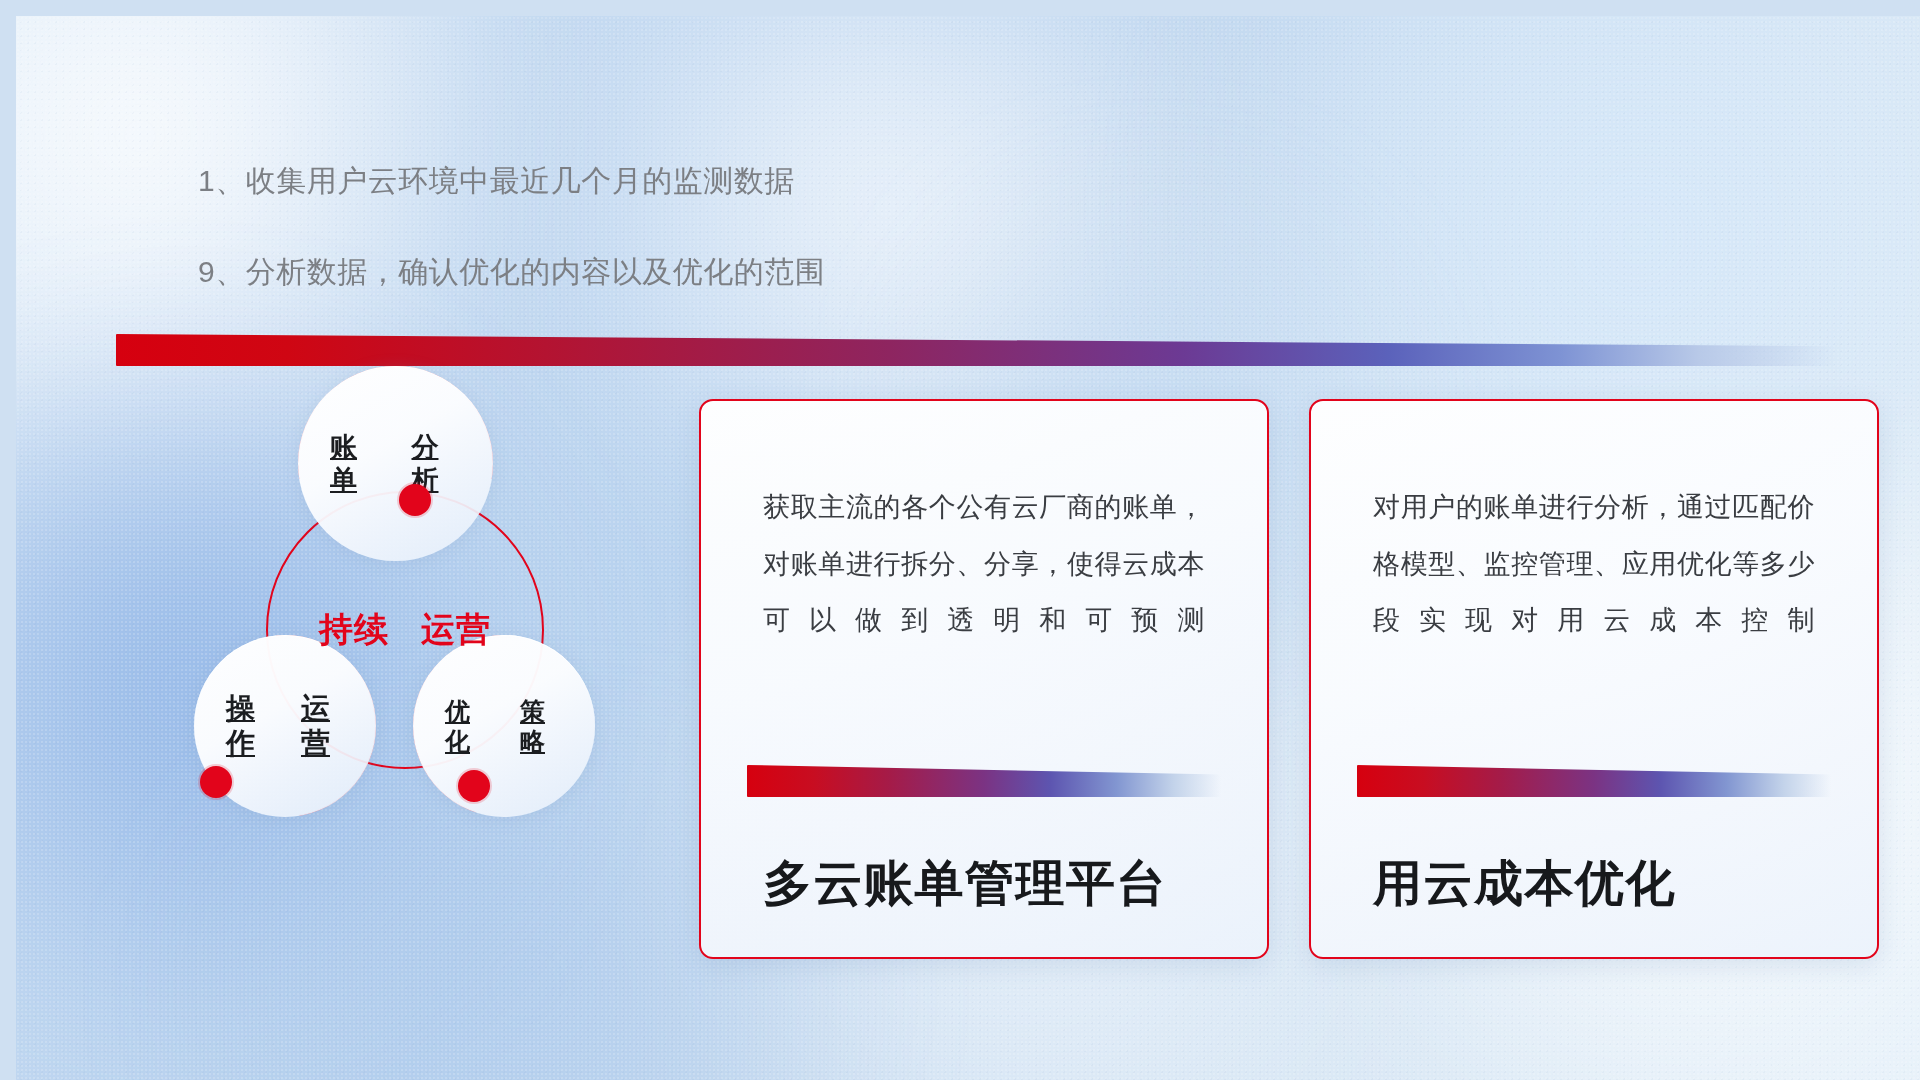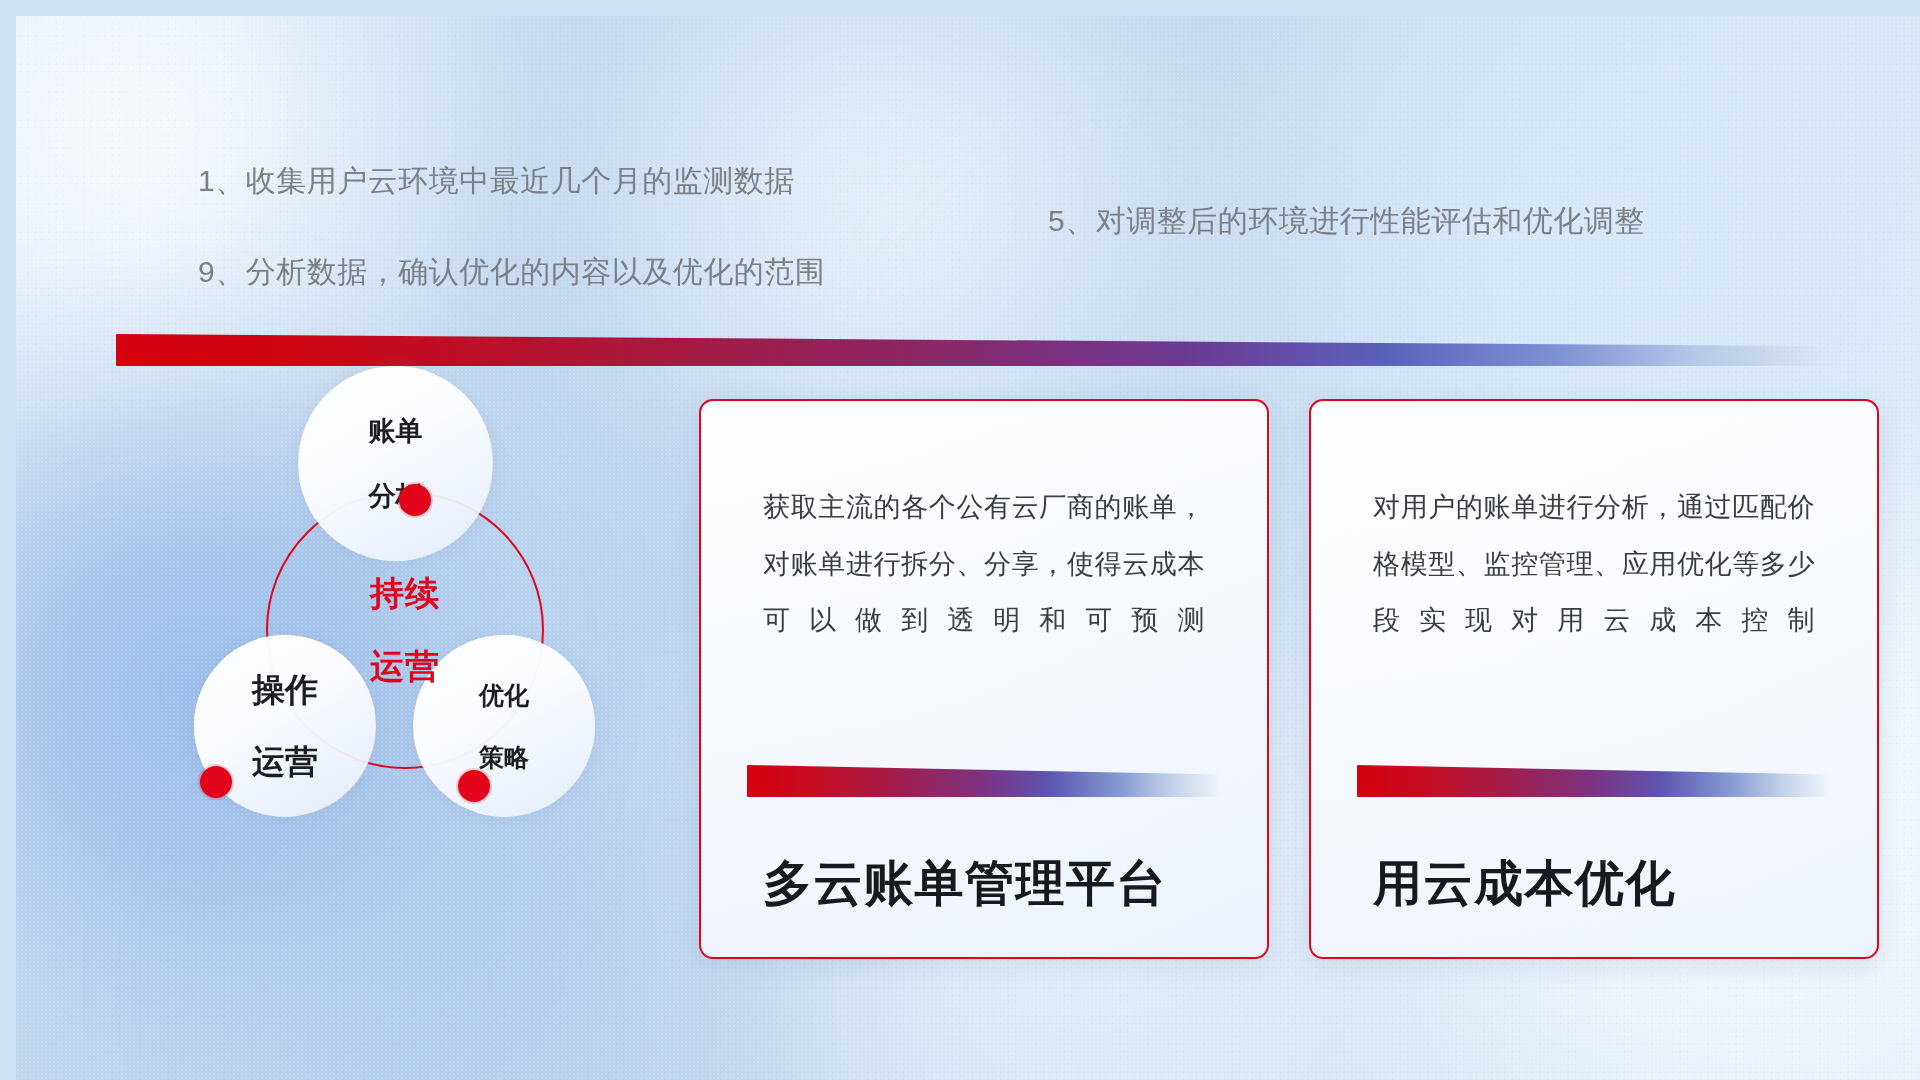--- a/index.html
+++ b/index.html
@@ -80,38 +80,38 @@
 
   
   #venn{ position:absolute; left:100px; top:355px; width:540px; height:580px; }
 
   .vcircle{
     position:absolute; border-radius:50%;
     background:
       linear-gradient(150deg, rgba(255,255,255,.99) 0%, rgba(252,253,255,.97) 42%,
                       rgba(241,246,253,.93) 72%, rgba(231,240,251,.88) 100%);
     box-shadow:0 2px 16px rgba(120,150,190,.18), inset 0 1px 0 rgba(255,255,255,.9);
-    display:flex; flex-direction:column; align-items:center; justify-content:center;
-    color:#1b1d20; font-weight:700; line-height:1.22;
+    display:flex; flex-direction:row; align-items:center; justify-content:center;
+    color:#1b1d20; font-weight:700; line-height:1.22;text-decoration:underline;
   }
   .vcircle span{ display:block; }
 
   #c-top   { left:182px; top:-5px;  width:195px; height:195px; font-size:27px; }
-  #c-left  { left:78px;  top:264px; width:182px; height:182px; font-size:33px; }
+  #c-left  { left:78px;  top:264px; width:182px; height:182px; font-size:29px; }
   #c-right { left:297px; top:264px; width:182px; height:182px; font-size:25px; }
 
   
   #ring{
     position:absolute; left:150px; top:120px; width:278px; height:278px;
     border-radius:50%; border:2.3px solid #e2041b;
   }
   
   #center-label{
     position:absolute; left:150px; top:120px; width:278px; height:278px;
-    display:flex; flex-direction:column; align-items:center; justify-content:center;
+    display:flex; flex-direction:row; align-items:center; justify-content:center;
     color:#e2041b; font-weight:900; font-size:34px; line-height:1.22;
     letter-spacing:1px;
   }
   
   .node{ position:absolute; width:12px; height:12px; border-radius:50%;
          background:#e2041b; box-shadow:0 0 0 2px rgba(226,4,27,.18); }
   #n-top  { left:283px; top:113px; }
   #n-left { left:84px;  top:395px; }
   #n-right{ left:342px; top:399px; }
 
@@ -179,21 +179,20 @@
 </div>
 
 <div id="stage">
 
   <div class="bullets" id="bullets-left">
     <div class="row">1、收集用户云环境中最近几个月的监测数据</div>
     <div class="row">9、分析数据，确认优化的内容以及优化的范围</div>
   </div>
 
   <div class="bullets" id="bullets-right">
-    <div class="row">5、对调整后的环境进行性能评估和优化调整</div>
   </div>
 
   <div id="divider"></div>
 
   <div id="venn">
 
     <div id="ring"></div>
 
     <div class="thinarc" id="a-top"></div>
     <div class="thinarc" id="a-left"></div>

